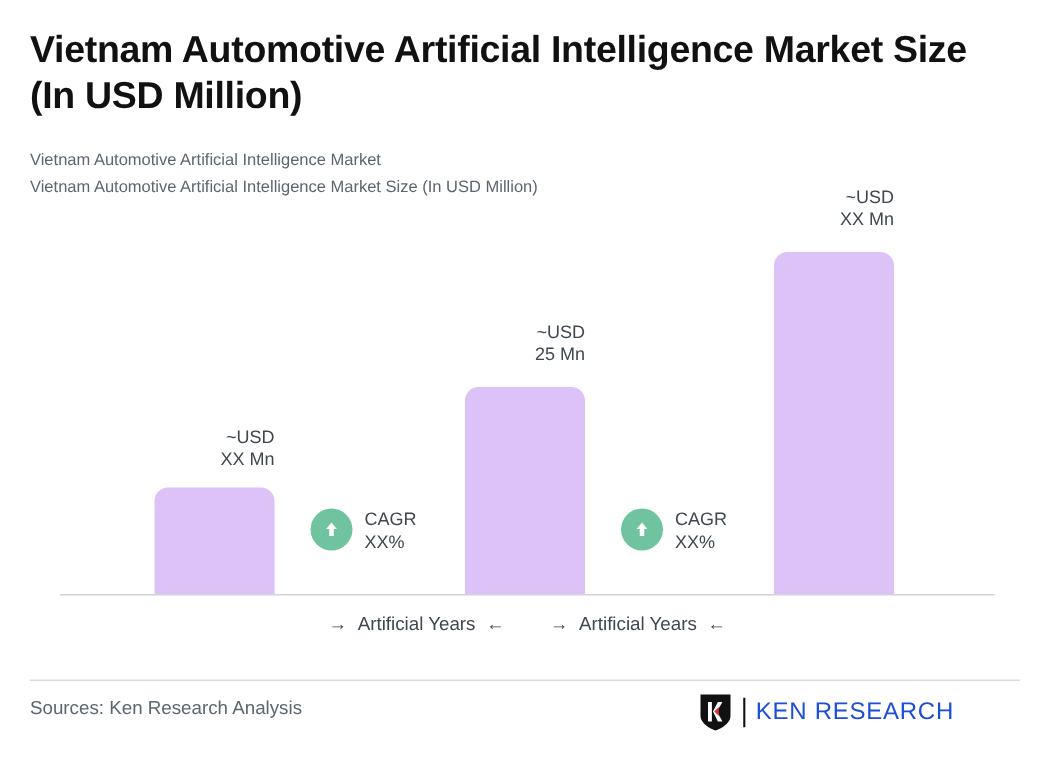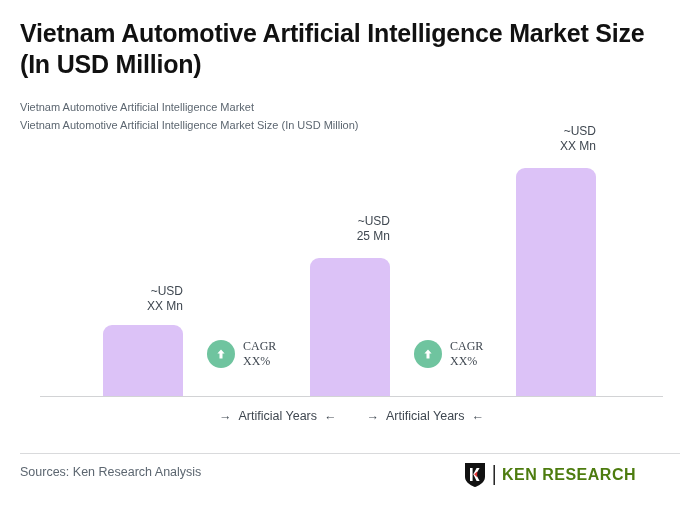--- a/index.html
+++ b/index.html
@@ -79,23 +79,22 @@
     line-height: 14.5px;
     color: #3f4750;
     text-align: right;
     white-space: pre-line;
   }
 
   
   .cagr {
     position: absolute;
     display: flex;
-    align-items: center;
+    align-items: flex-start;
     gap: 8px;
-    font-family: Liberation Serif, serif;
   }
   .cagr-circle {
     width: 28px;
     height: 28px;
     border-radius: 50%;
     background: #6fc49f;
     display: flex;
     align-items: center;
     justify-content: center;
     flex: 0 0 auto;
@@ -148,23 +147,23 @@
     position: absolute;
     right: 28px;
     top: 462px;
     display: flex;
     align-items: center;
     gap: 6px;
   }
   .brand-mark { display: block; }
   .brand-name {
     font-size: 16px;
-    font-weight: bold;
+    font-weight: normal;
     letter-spacing: 0.5px;
-    color: #4d7c0f;
+    color: #1d4ed8;
     font-family: "Liberation Sans", sans-serif;
   }
 </style>
 </head>
 <body>
 
 <div class="page">
 
   <div class="header">
     <div class="chart-title">Vietnam Automotive Artificial Intelligence Market Size (In USD Million)</div>

